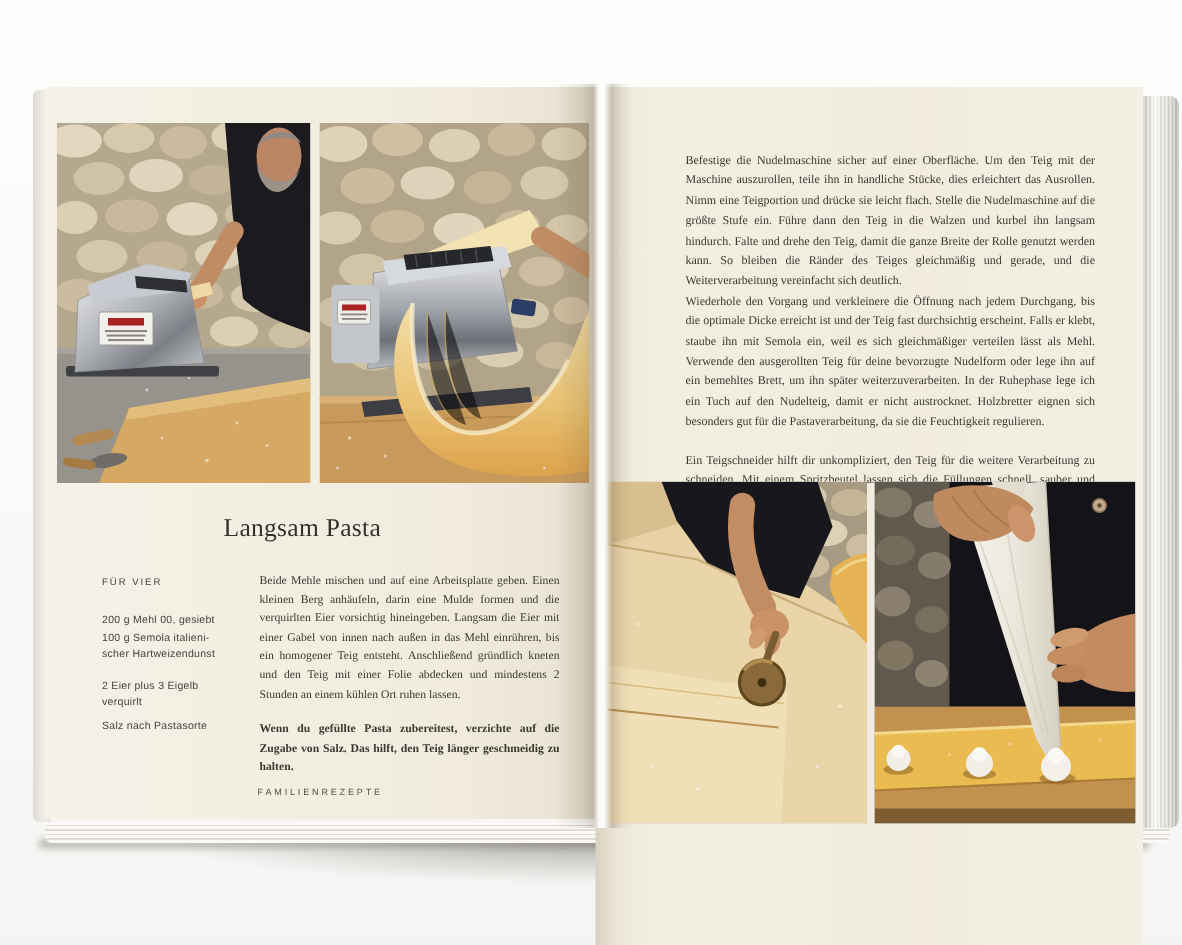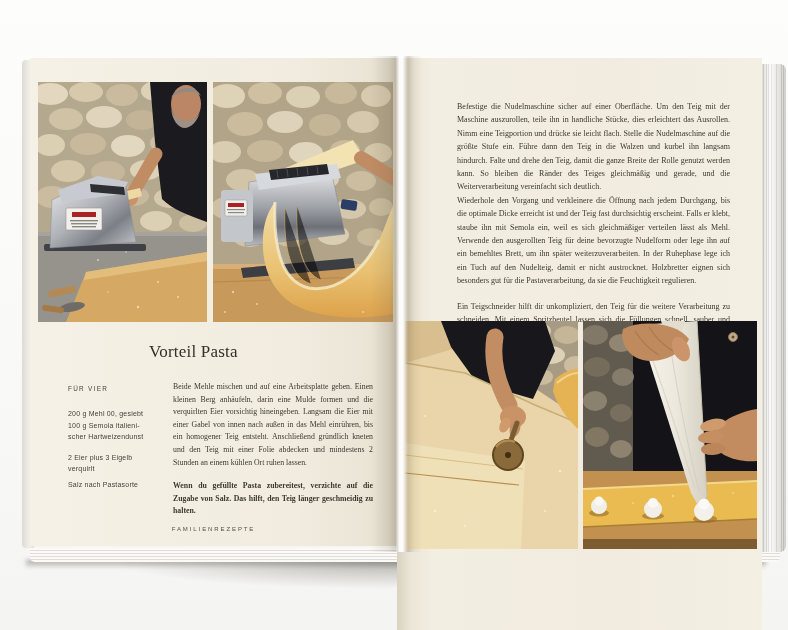--- a/index.html
+++ b/index.html
@@ -231,21 +231,21 @@
           </g>
           <g fill="#ffffff" opacity=".5">
             <circle cx="20" cy="210" r="1.2"></circle>
               <circle cx="44" cy="222" r="1"></circle>
               <circle cx="150" cy="230" r="1"></circle>
               <circle cx="12" cy="230" r="1"></circle>
           </g>
         </svg>
       </div>
 
-      <h1 class="recipe-title">Vorteil Pasta</h1>
+      <h1 class="recipe-title">Langsam Pasta</h1>
 
       <div class="sidebar">
         <p class="serving-label">FÜR VIER</p>
         <div class="ing-line">200 g Mehl 00, gesiebt</div>
         <div class="ing-line">100 g Semola italieni-</div>
         <div class="ing-line">scher Hartweizendunst</div>
         <div class="ing-line gap-before">2 Eier plus 3 Eigelb</div>
         <div class="ing-line">verquirlt</div>
         <div class="ing-line small-gap-before">Salz nach Pastasorte</div>
       </div>

